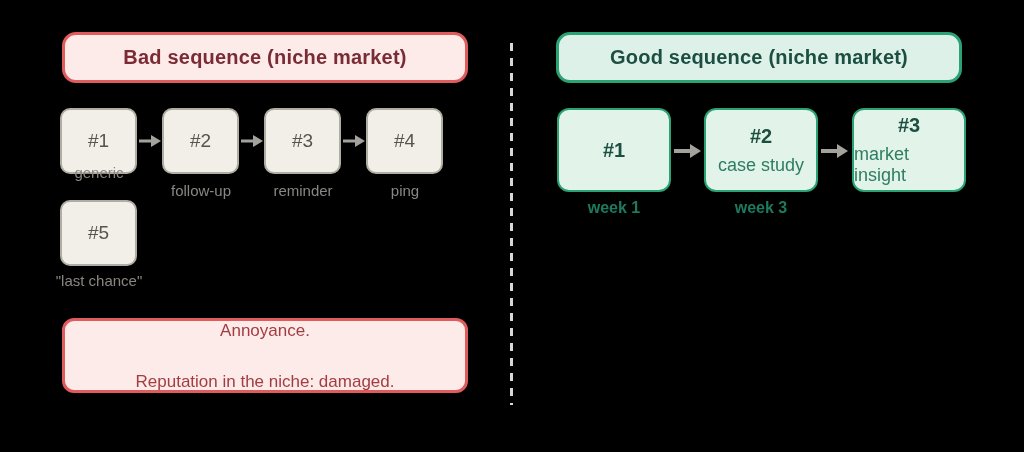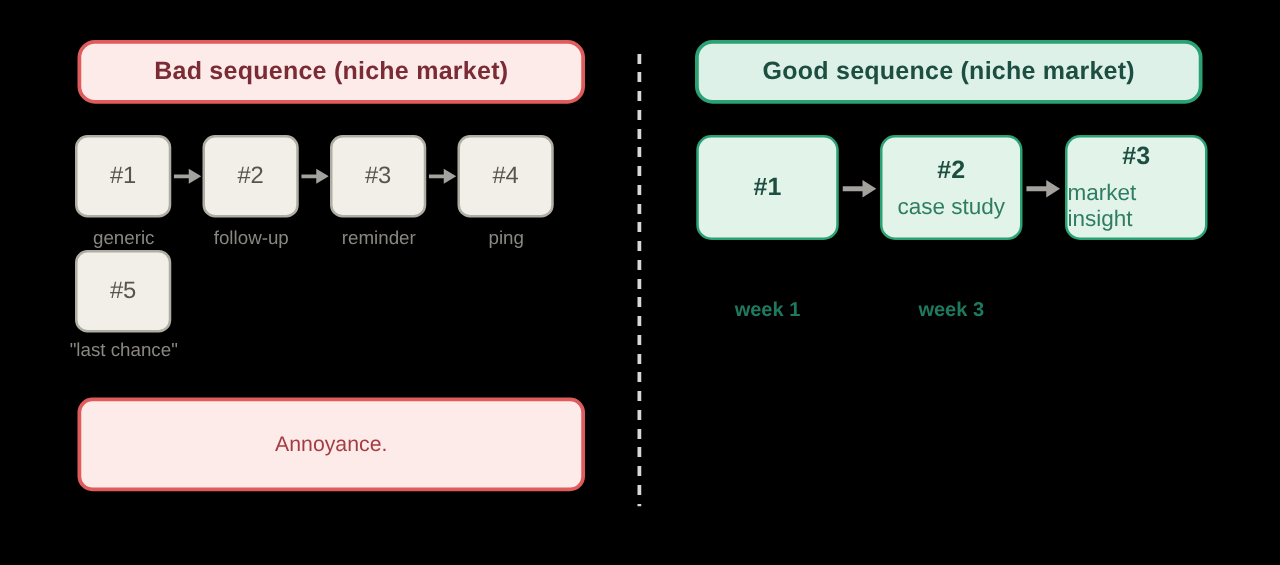--- a/index.html
+++ b/index.html
@@ -38,21 +38,21 @@
   .gstep{
     position:absolute;top:108px;width:114px;height:84px;border-radius:12px;
     background:var(--good-step-fill);border:2.5px solid var(--good-accent);
     display:flex;flex-direction:column;align-items:center;justify-content:center;
     gap:7px;
   }
   .gstep .gid{font-size:20px;font-weight:bold;color:var(--good-title-text);}
   .gstep .glabel{font-size:18px;color:var(--good-label-text);}
   .week{
     position:absolute;top:199px;width:120px;text-align:center;
-    font-size:16px;font-weight:bold;color:var(--week-text);margin-top:41px;
+    font-size:16px;font-weight:bold;color:var(--week-text);
   }
   
   .arrow{position:absolute;line-height:0;}
   
   .outcome{
     position:absolute;top:318px;width:406px;height:75px;border-radius:12px;
     display:flex;flex-direction:column;align-items:center;justify-content:center;
     font-size:17px;line-height:27px;text-align:center;gap:24px;
   }
   .outcome.bad{
@@ -95,28 +95,29 @@
       <polygon points="12,1 22,7 12,13" fill="#a3a29c"></polygon>
     </svg>
   </div>
   <div class="arrow" style="left:343px;top:134px">
     <svg width="22" height="14" viewBox="0 0 22 14">
       <line x1="0" y1="7" x2="13" y2="7" stroke="#a3a29c" stroke-width="3"></line>
       <polygon points="12,1 22,7 12,13" fill="#a3a29c"></polygon>
     </svg>
   </div>
 
-  <div class="blabel" style="left:44px;top:182px">generic</div>
+  <div class="blabel" style="left:44px;top:164px">generic</div>
   <div class="blabel" style="left:146px;top:182px">follow-up</div>
   <div class="blabel" style="left:248px;top:182px">reminder</div>
   <div class="blabel" style="left:350px;top:182px">ping</div>
   <div class="blabel" style="left:38px;top:272px;width:122px">"last chance"</div>
 
   <div class="outcome bad">
     <div>Annoyance.</div>
+    <div>Reputation in the niche: damaged.</div>
   </div>
 
   <div class="divider"></div>
 
   <div class="banner good">Good sequence (niche market)</div>
 
   <div class="gstep" style="left:557px">
     <div class="gid">#1</div>
   </div>
   <div class="gstep" style="left:704px">

